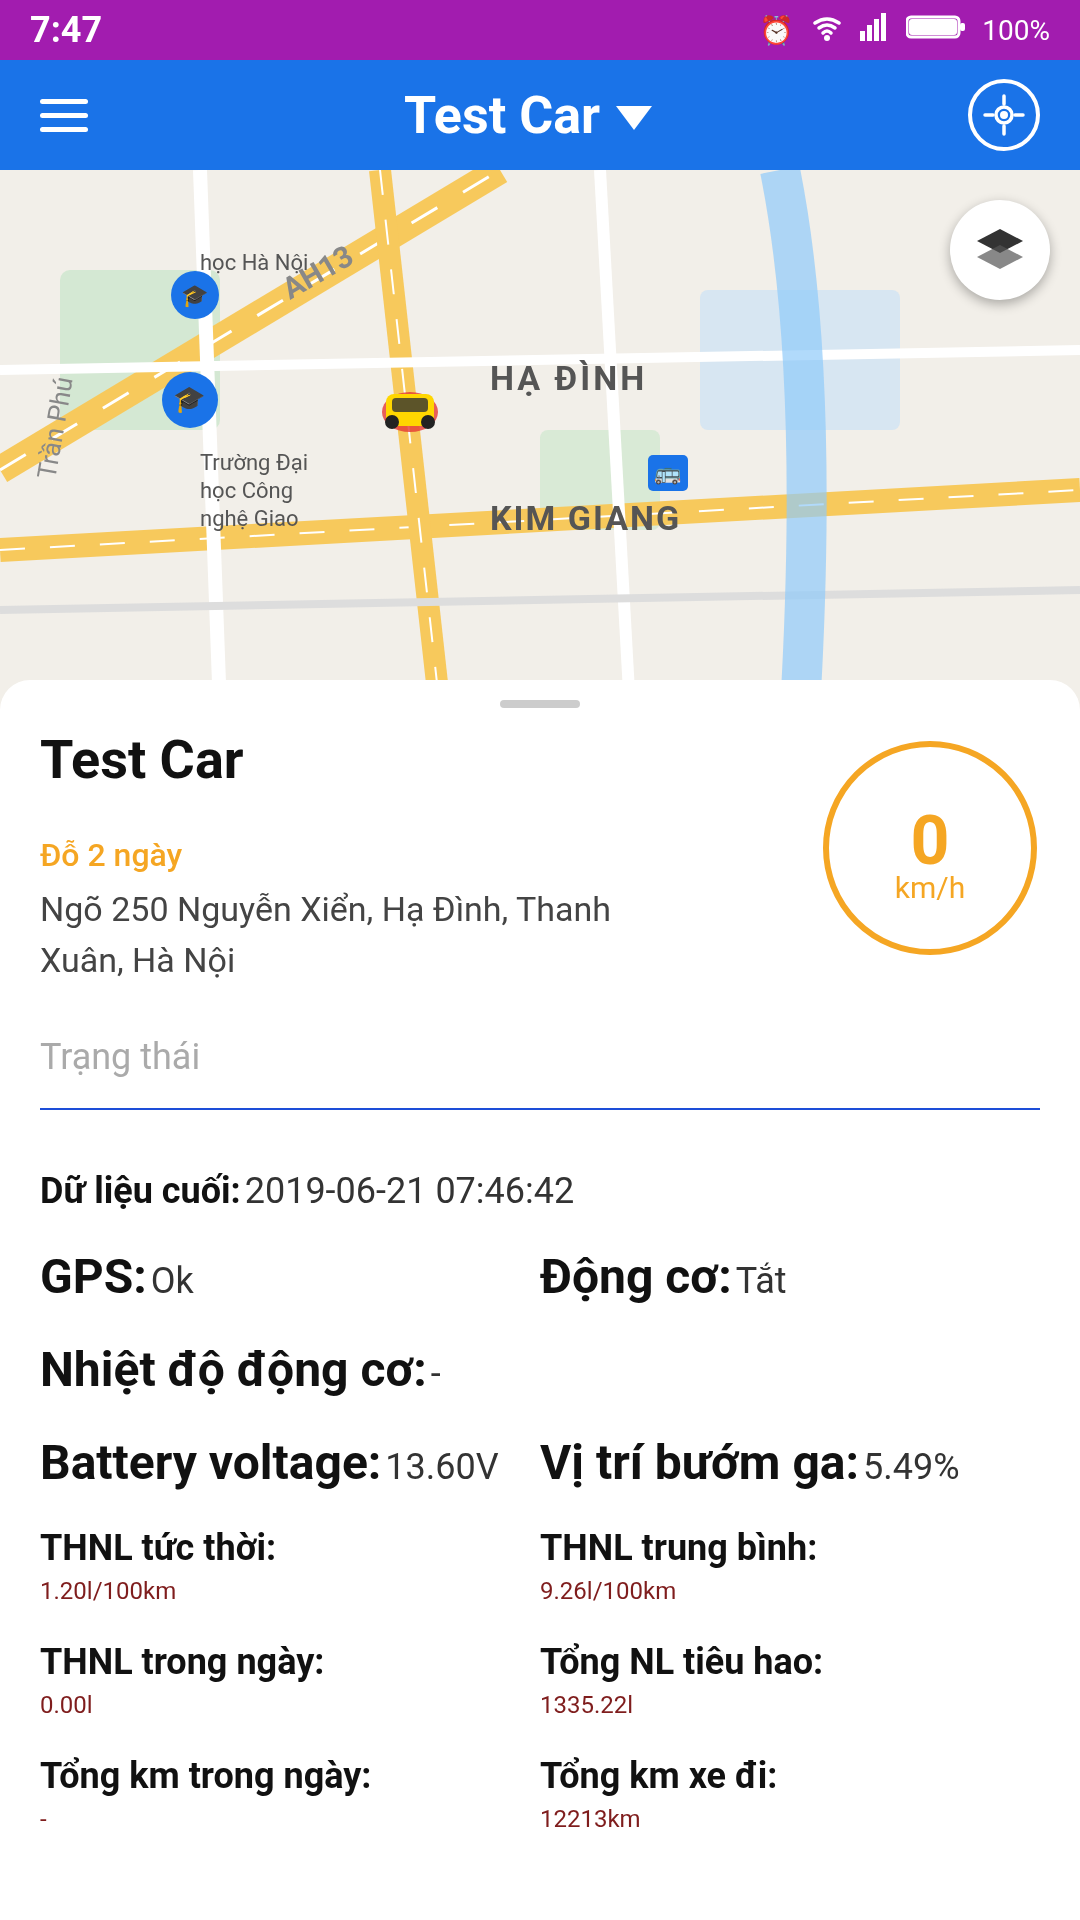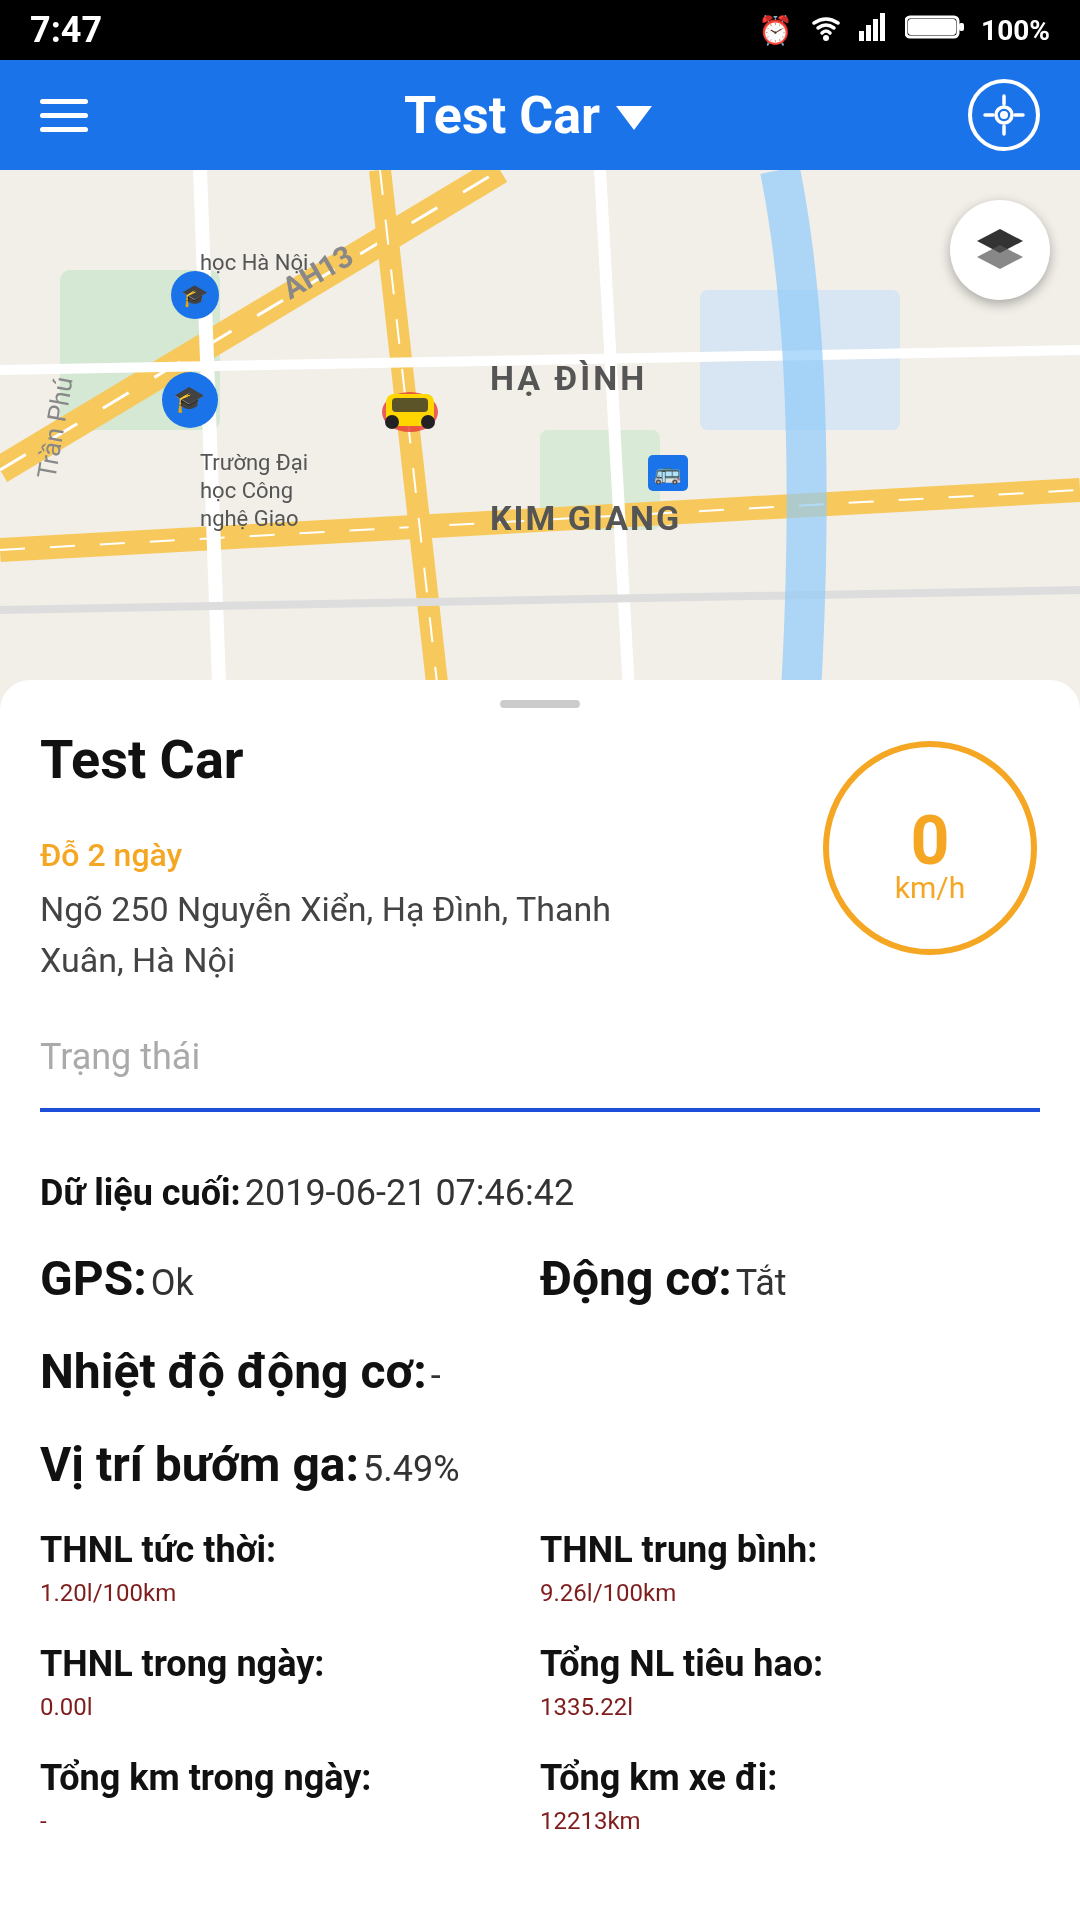--- a/index.html
+++ b/index.html
@@ -8,21 +8,21 @@
     body {
       width: 1080px;
       min-height: 1920px;
       font-family: 'Roboto', Arial, sans-serif;
       background: #f5f5f5;
       overflow-x: hidden;
     }
 
     
     .status-bar {
-      background: #000000;
+      background: #a21caf;
       height: 60px;
       display: flex;
       align-items: center;
       justify-content: space-between;
       padding: 16px 30px;
     }
     .status-time {
       color: white;
       font-size: 36px;
       font-weight: bold;
@@ -32,21 +32,21 @@
       align-items: center;
       gap: 16px;
     }
     .status-icons span {
       color: white;
       font-size: 28px;
     }
     .battery-text {
       color: white;
       font-size: 28px;
-      font-weight: bold;
+      font-weight: normal;
     }
 
     
     .top-bar {
       background: #1a73e8;
       height: 110px;
       display: flex;
       align-items: center;
       justify-content: space-between;
       padding: 0 40px;
@@ -221,21 +221,21 @@
       position: absolute;
       top: 60%;
       left: 50%;
       transform: translateX(-50%);
       font-size: 30px;
       color: #f5a623;
     }
 
     .trang-thai-section {
       padding: 30px 0;
-      border-bottom: 4px solid #1d4ed8;
+      border-bottom: 2px solid #1d4ed8;
       margin-bottom: 30px;
     }
     .trang-thai-label {
       font-size: 36px;
       color: #aaa;
     }
 
     .data-section {
       padding-top: 30px;
     }
@@ -461,20 +461,24 @@
 
     <div class="data-row-half">
       <div class="data-col">
         <span class="data-label">Nhiệt độ động cơ:</span>
         <span class="data-value">-</span>
       </div>
     </div>
 
     <div class="data-row-half">
       <div class="data-col">
+        <span class="data-label">Battery voltage:</span>
+        <span class="data-value">13.60V</span>
+      </div>
+      <div class="data-col">
         <span class="data-label">Vị trí bướm ga:</span>
         <span class="data-value">5.49%</span>
       </div>
     </div>
 
     <div class="data-row-half">
       <div class="data-col-multi">
         <span class="data-label">THNL tức thời:</span>
         <span class="data-value">1.20l/100km</span>
       </div>

